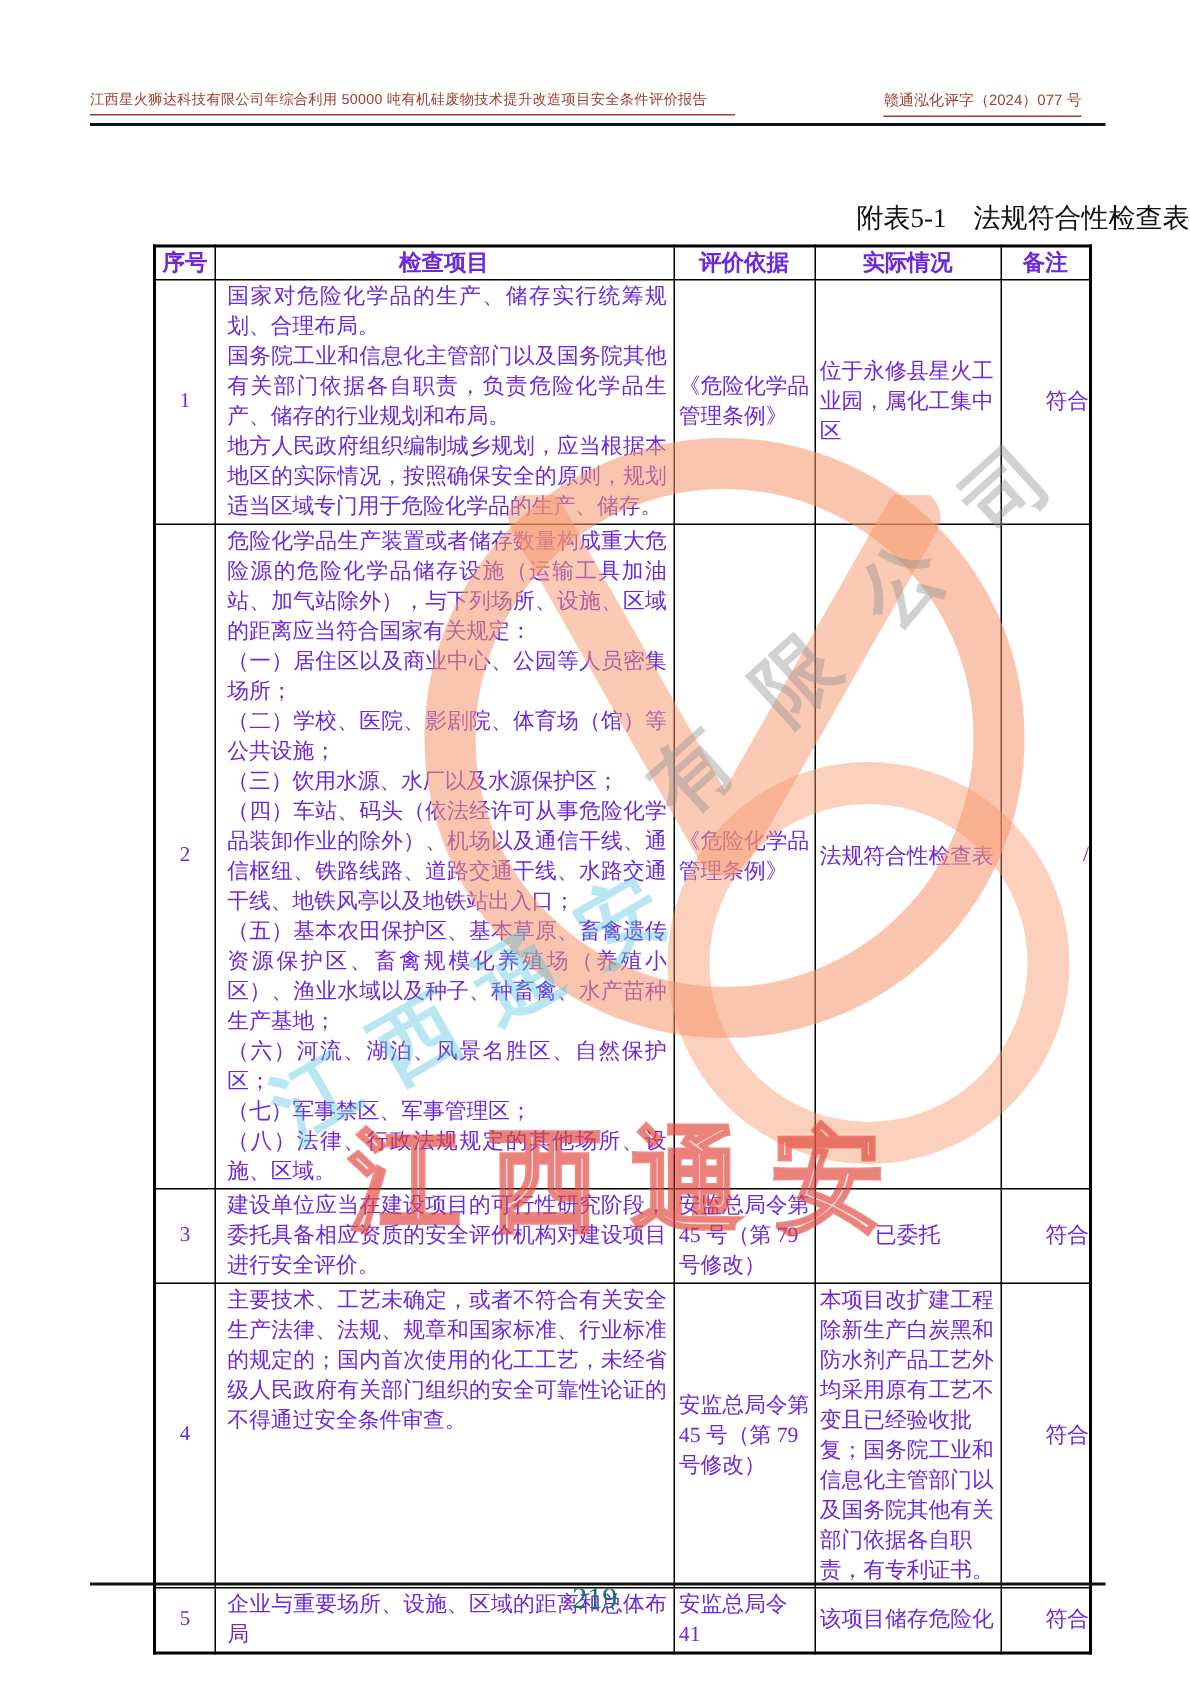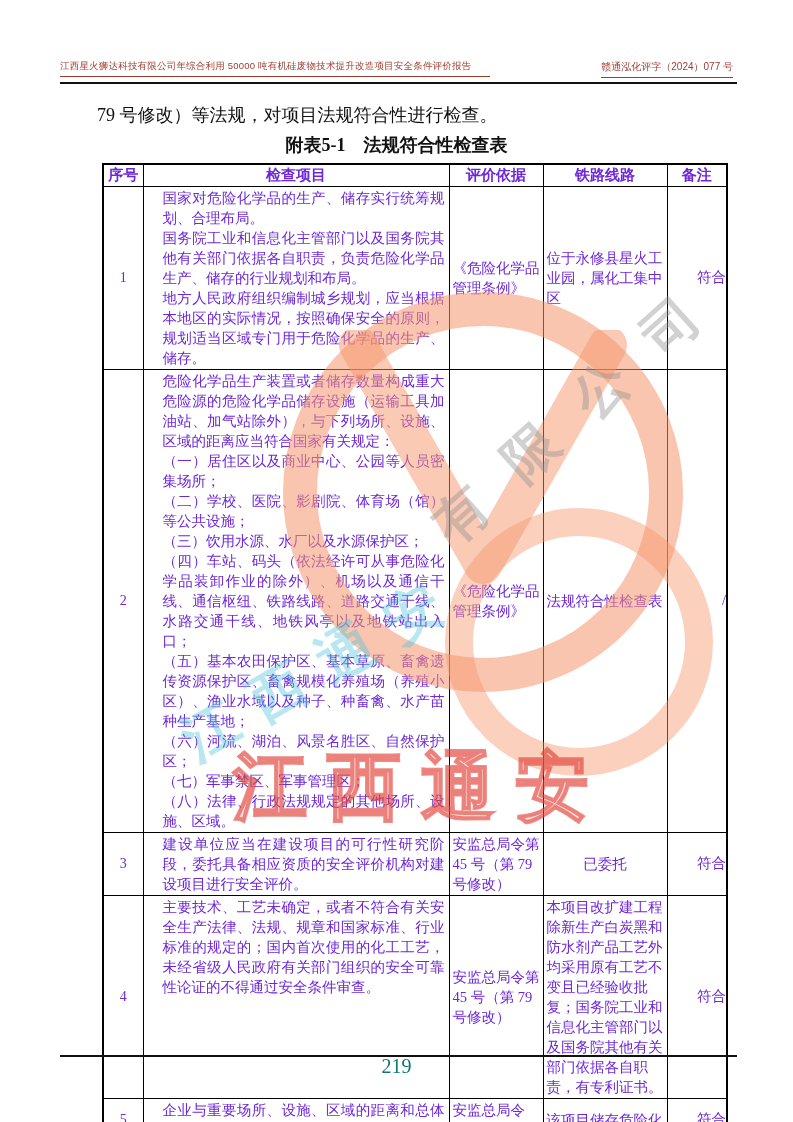--- a/index.html
+++ b/index.html
@@ -11,43 +11,43 @@
   }
 
   
   .header-left {
     position:absolute; left:60px; top:60px; width:430px;
     font-size:9.5px; color:#9e3c2e; letter-spacing:.2px;
     border-bottom:1px solid #9e3c2e; padding-bottom:3px;
     font-family:"Liberation Sans","DejaVu Sans",sans-serif;
   }
   .header-right {
-    position:absolute; right:60px; top:60px;
+    position:absolute; right:72px; top:60px;
     font-size:10px; color:#9e3c2e;
     border-bottom:1px solid #9e3c2e; padding-bottom:3px;
     font-family:"Liberation Sans","DejaVu Sans",sans-serif;
   }
   .header-rule { position:absolute; left:60px; right:56px; top:82px; height:2px; background:#111; }
 
   
   .intro-text { position:absolute; left:97px; top:103px; width:620px; font-size:18px; color:#111; }
-  .table-caption { position:absolute; left:0; right:0; top:133px; text-align:center; font-size:18px; font-weight:bold; color:#111; }
+  .table-caption { position:absolute; left:0; right:0; top:133px; text-align:right; font-size:18px; font-weight:normal; color:#111; }
 
   
   table.check-table {
     position:absolute; left:102px; top:163px; width:624px;
     border-collapse:collapse; table-layout:fixed;
     border:2px solid #000; font-size:14.5px; color:#6d28d9;
   }
   .check-table th, .check-table td {
     border:1px solid #000; overflow:hidden; vertical-align:middle;
   }
   .check-table th { font-size:15px; font-weight:bold; text-align:center; height:22px; padding:0 2px; }
   td.c-no   { text-align:center; font-size:14px; }
-  td.c-item { vertical-align:top; text-align:justify; padding:1px 4px 1px 19px;
+  td.c-item { vertical-align:top; text-align:justify; padding:1px 4px 1px 8px;
               line-height:20px; white-space:pre-line; }
   td.c-basis{ padding:1px 3px; line-height:20px; text-align:left;margin-left:41px; }
   td.c-act  { padding:1px 3px; line-height:20px; text-align:left; }
   td.c-rem  { text-align:right;padding-left:20px; }
   tr.r1 { height:160px; } tr.r2 { height:402px; } tr.r3 { height:61px; }
   tr.r4 { height:195px; } tr.r5 { height:24px; }
   tr.r1 td.c-act, tr.r2 td.c-act { text-align:left;margin-left:27px; }
   tr.r1 td.c-act.center-text, tr.r2 td.c-act.center-text,
   tr.r3 td.c-act.center-text { text-align:center; }
 
@@ -91,37 +91,36 @@
 </style>
 </head>
 <body>
 
 <div class="page">
 
   <div class="header-left">江西星火狮达科技有限公司年综合利用 50000 吨有机硅废物技术提升改造项目安全条件评价报告</div>
   <div class="header-right">赣通泓化评字（2024）077 号</div>
   <div class="header-rule"></div>
 
-  <div class="intro-text">79 号修改）等法规，对项目法规符合性进行检查。</div>
   <div class="table-caption">附表5-1　法规符合性检查表</div>
 
   <table class="check-table">
     <colgroup>
       <col style="width:40px">
         <col style="width:306px">
         <col style="width:94px">
         <col style="width:124px">
         <col style="width:60px">
     </colgroup>
     <thead>
       <tr>
         <th>序号</th>
         <th>检查项目</th>
         <th>评价依据</th>
-        <th>铁路线路</th>
+        <th>实际情况</th>
         <th>备注</th>
       </tr>
     </thead>
     <tbody>
       <tr class="r1">
         <td class="c-no">1</td>
         <td class="c-item">国家对危险化学品的生产、储存实行统筹规划、合理布局。
 国务院工业和信息化主管部门以及国务院其他有关部门依据各自职责，负责危险化学品生产、储存的行业规划和布局。
 地方人民政府组织编制城乡规划，应当根据本地区的实际情况，按照确保安全的原则，规划适当区域专门用于危险化学品的生产、储存。</td>
         <td class="c-basis">《危险化学品管理条例》</td>

